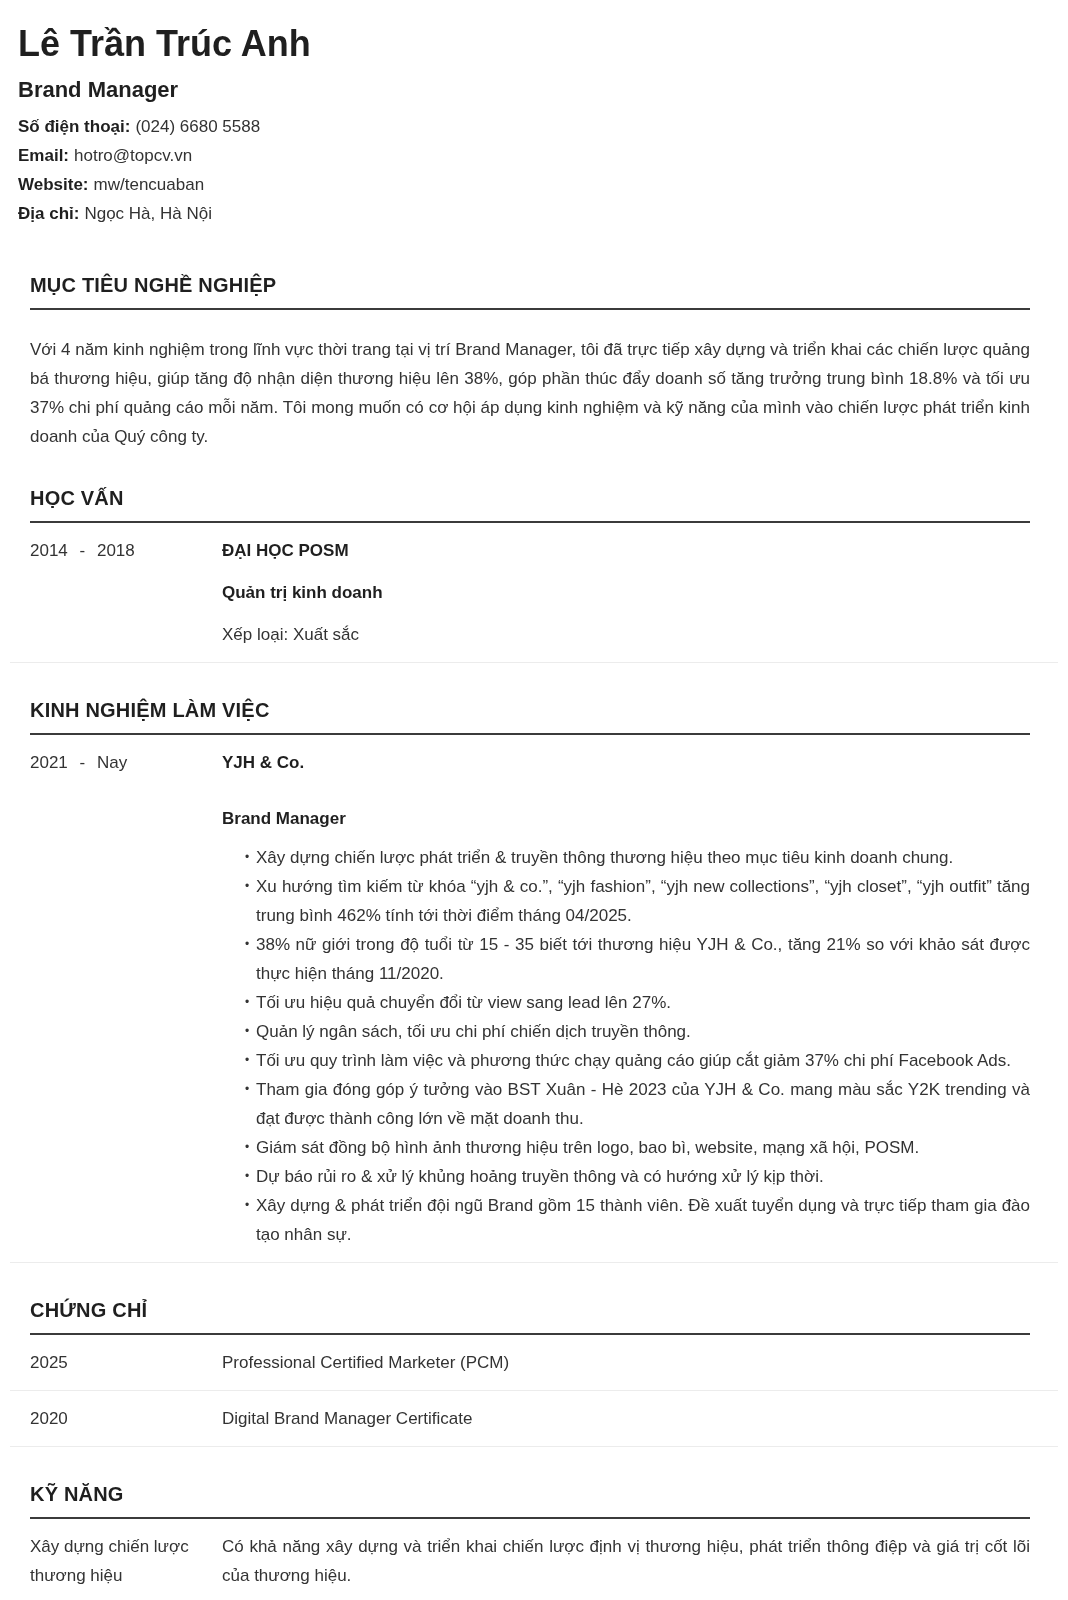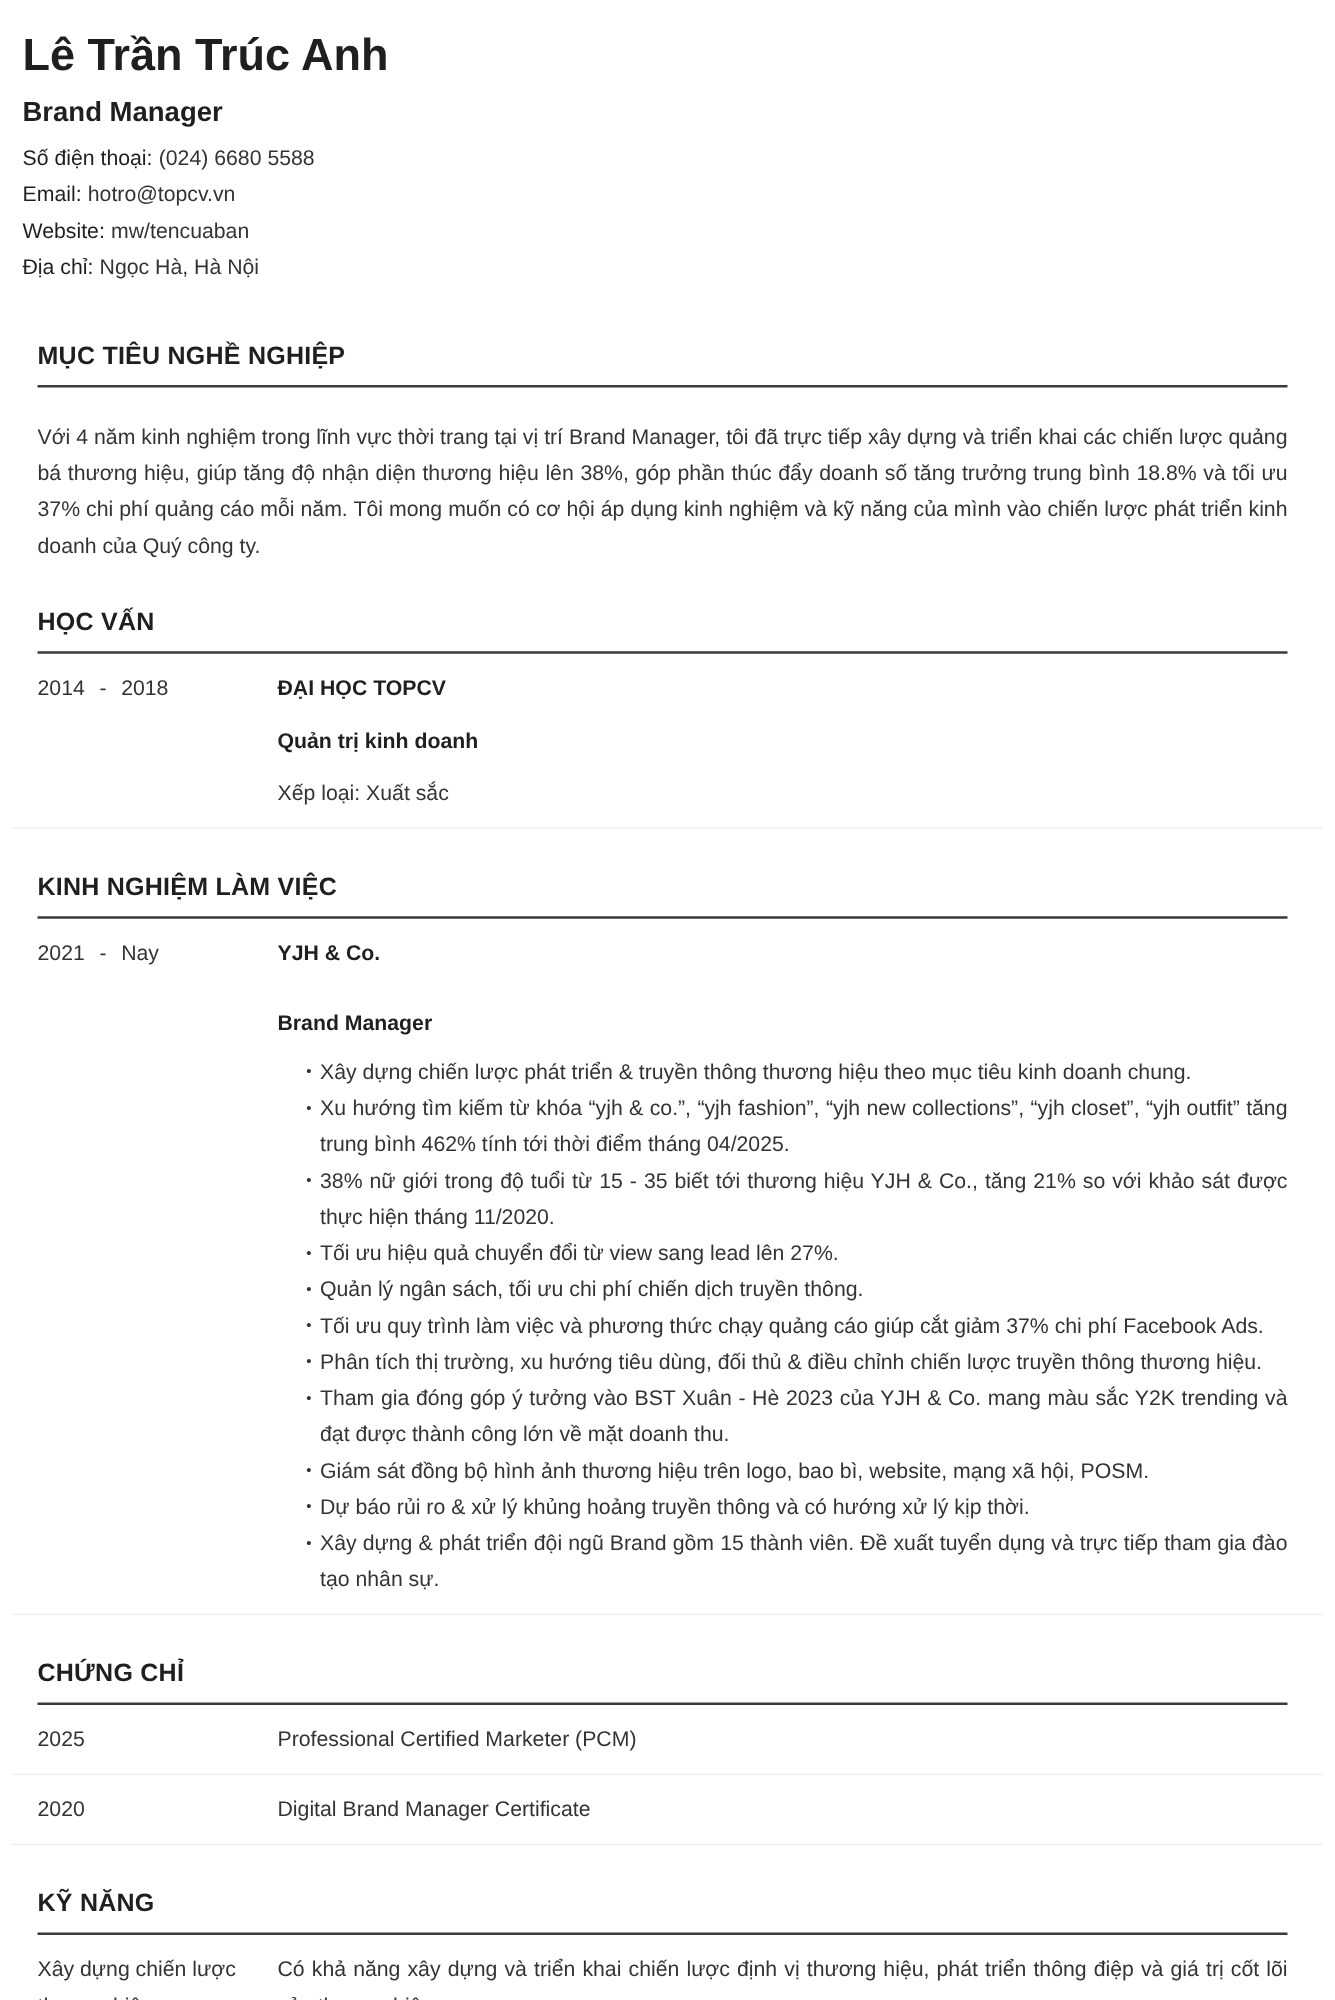--- a/index.html
+++ b/index.html
@@ -23,21 +23,21 @@
     line-height: 1.2;
     margin: 8px 0 12px 0;
   }
   .job-title {
     font-size: 22px;
     font-weight: 700;
     color: #1f1f1f;
     margin: 0 0 9px 0;
   }
   .contact-line { line-height: 29px; color: #333333; }
-  .contact-label { font-weight: 400; color: #1f1f1f; margin-right: 5px; }
+  .contact-label { font-weight: 700; color: #1f1f1f; margin-right: 5px; }
 
   
   .section { margin-top: 36px; }
   .section.first { margin-top: 46px; }
   .section-head {
     margin: 0 38px 0 30px;
     padding-bottom: 11px;
     border-bottom: 2px solid #3b3b3b;
   }
   .section-title {
@@ -127,21 +127,21 @@
 </section>
 
 <section class="section">
   <div class="section-head">
     <span class="section-title">HỌC VẤN</span>
   </div>
   <div class="rows">
     <div class="row">
       <div class="row-left period">2014 - 2018</div>
       <div class="row-right">
-        <span class="edu-school">ĐẠI HỌC TOPCV</span>
+        <span class="edu-school">ĐẠI HỌC POSM</span>
         <span class="edu-major">Quản trị kinh doanh</span>
         <span class="edu-grade">Xếp loại: Xuất sắc</span>
       </div>
     </div>
   </div>
 </section>
 
 <section class="section">
   <div class="section-head">
     <span class="section-title">KINH NGHIỆM LÀM VIỆC</span>
@@ -152,21 +152,20 @@
       <div class="row-right">
         <span class="xp-company">YJH &amp; Co.</span>
         <span class="xp-role">Brand Manager</span>
         <ul class="xp-bullets">
           <li>Xây dựng chiến lược phát triển &amp; truyền thông thương hiệu theo mục tiêu kinh doanh chung.</li>
           <li>Xu hướng tìm kiếm từ khóa “yjh &amp; co.”, “yjh fashion”, “yjh new collections”, “yjh closet”, “yjh outfit” tăng trung bình 462% tính tới thời điểm tháng 04/2025.</li>
           <li>38% nữ giới trong độ tuổi từ 15 - 35 biết tới thương hiệu YJH &amp; Co., tăng 21% so với khảo sát được thực hiện tháng 11/2020.</li>
           <li>Tối ưu hiệu quả chuyển đổi từ view sang lead lên 27%.</li>
           <li>Quản lý ngân sách, tối ưu chi phí chiến dịch truyền thông.</li>
           <li>Tối ưu quy trình làm việc và phương thức chạy quảng cáo giúp cắt giảm 37% chi phí Facebook Ads.</li>
-          <li>Phân tích thị trường, xu hướng tiêu dùng, đối thủ &amp; điều chỉnh chiến lược truyền thông thương hiệu.</li>
           <li>Tham gia đóng góp ý tưởng vào BST Xuân - Hè 2023 của YJH &amp; Co. mang màu sắc Y2K trending và đạt được thành công lớn về mặt doanh thu.</li>
           <li>Giám sát đồng bộ hình ảnh thương hiệu trên logo, bao bì, website, mạng xã hội, POSM.</li>
           <li>Dự báo rủi ro &amp; xử lý khủng hoảng truyền thông và có hướng xử lý kịp thời.</li>
           <li>Xây dựng &amp; phát triển đội ngũ Brand gồm 15 thành viên. Đề xuất tuyển dụng và trực tiếp tham gia đào tạo nhân sự.</li>
         </ul>
       </div>
     </div>
   </div>
 </section>
 

